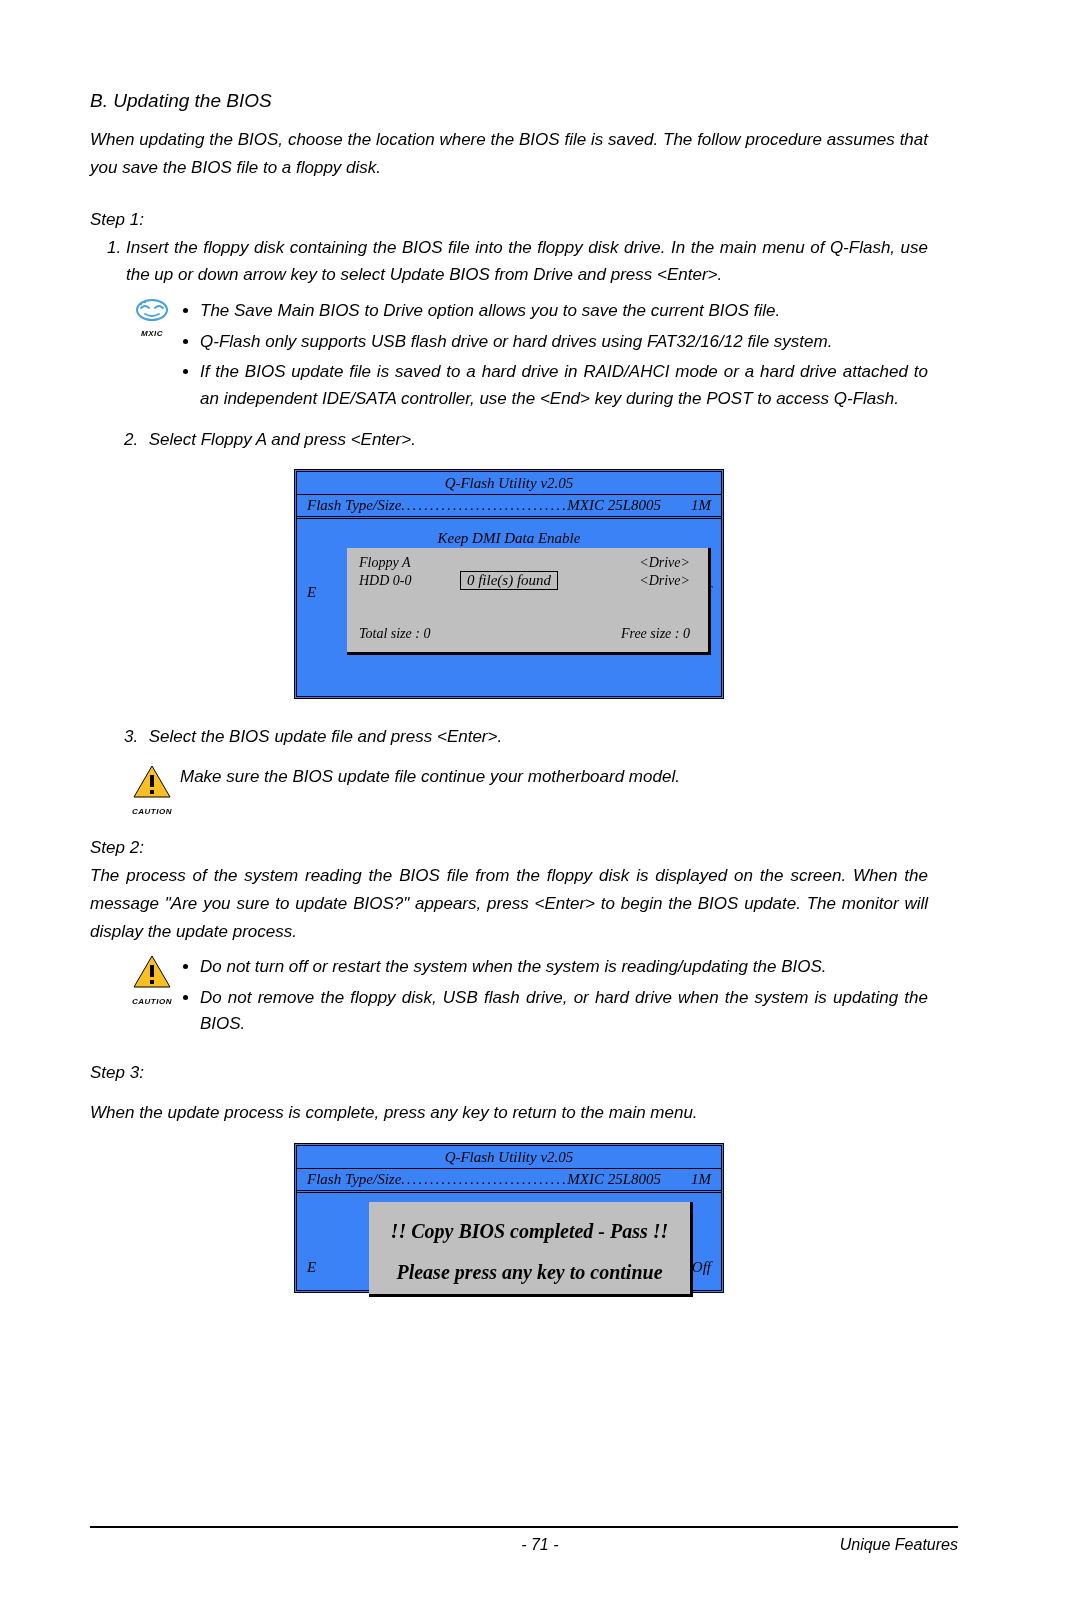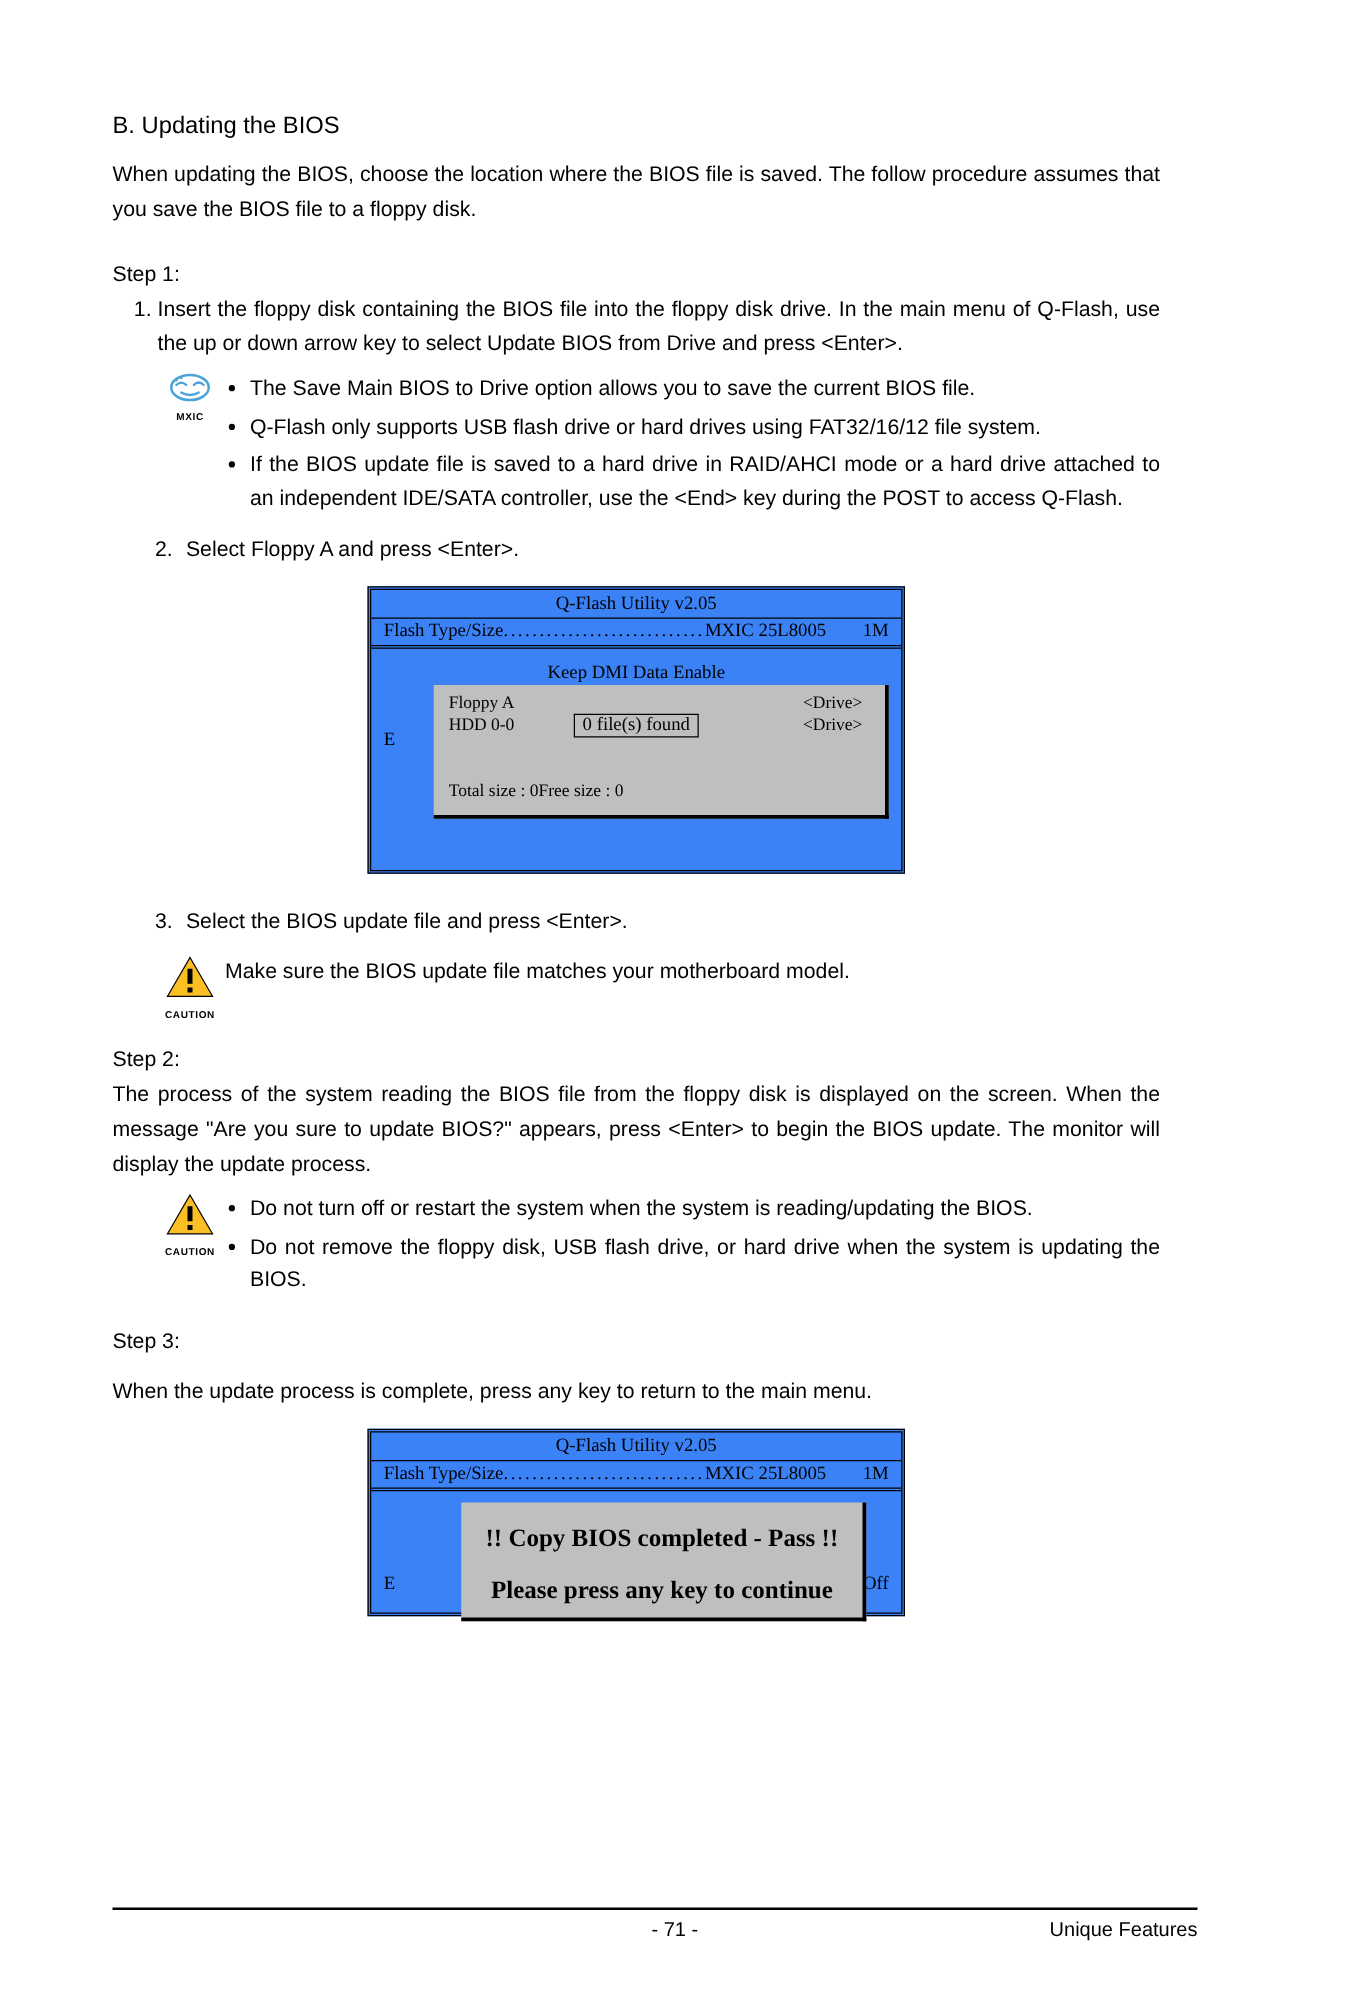--- a/index.html
+++ b/index.html
@@ -9,20 +9,21 @@
     font-family: Arial, Helvetica, sans-serif;
     color: #000;
     font-size: 17px;
   }
   .page {
     width: 1048px;
     min-height: 1604px;
     padding: 90px 120px 40px 90px;
     box-sizing: border-box;
     position: relative;
+    font-style: italic;
   }
   .heading {
     font-size: 19px;
     margin-bottom: 14px;
   }
   .para {
     line-height: 1.65;
     text-align: justify;
     margin-bottom: 28px;
   }
@@ -138,20 +139,21 @@
     border-bottom: 3px solid #000;
     font-size: 14px;
   }
   .qf-popup .drv-row {
     display: flex;
     justify-content: space-between;
     padding: 1px 8px 1px 2px;
   }
   .qf-popup .sizes {
     display: flex;
+    justify-content: space-between;
     padding: 36px 8px 0 2px;
   }
   .qf2-popup {
     position: absolute;
     background: #bfbfbf;
     left: 72px;
     right: 28px;
     top: 56px;
     padding: 18px 10px 10px 10px;
     border-right: 3px solid #000;
@@ -282,21 +284,21 @@
     <div class="icon-col">
       <span>
         <svg width="40" height="36" viewBox="0 0 40 36">
           <polygon points="20,2 38,33 2,33" fill="#fbbf24" stroke="#000" stroke-width="1"></polygon>
           <rect x="18" y="11" width="4" height="12" fill="#000"></rect>
           <rect x="18" y="26" width="4" height="4" fill="#000"></rect>
         </svg>
       </span>
       <span class="note-caption">CAUTION</span>
     </div>
-    <div class="text-col">Make sure the BIOS update file matches your motherboard model.</div>
+    <div class="text-col">Make sure the BIOS update file continue your motherboard model.</div>
   </div>
 
   <div class="step-label">Step 2:</div>
   <div class="para" style="margin-bottom:6px;">The process of the system reading the BIOS file from the floppy disk is displayed on the screen. When the message "Are you sure to update BIOS?" appears, press &lt;Enter&gt; to begin the BIOS update. The monitor will display the update process.</div>
 
   <div class="caution-row">
     <div class="icon-col">
       <span>
         <svg width="40" height="36" viewBox="0 0 40 36">
           <polygon points="20,2 38,33 2,33" fill="#fbbf24" stroke="#000" stroke-width="1"></polygon>

